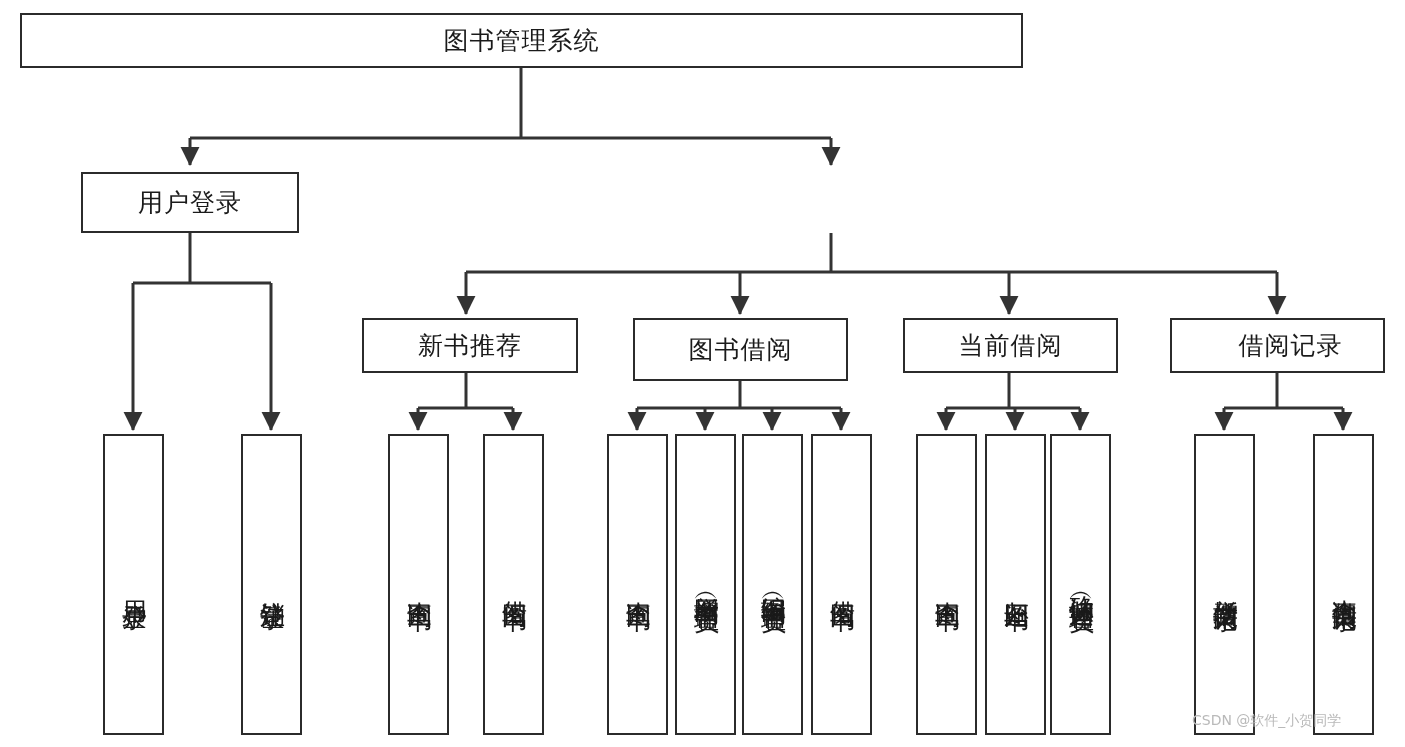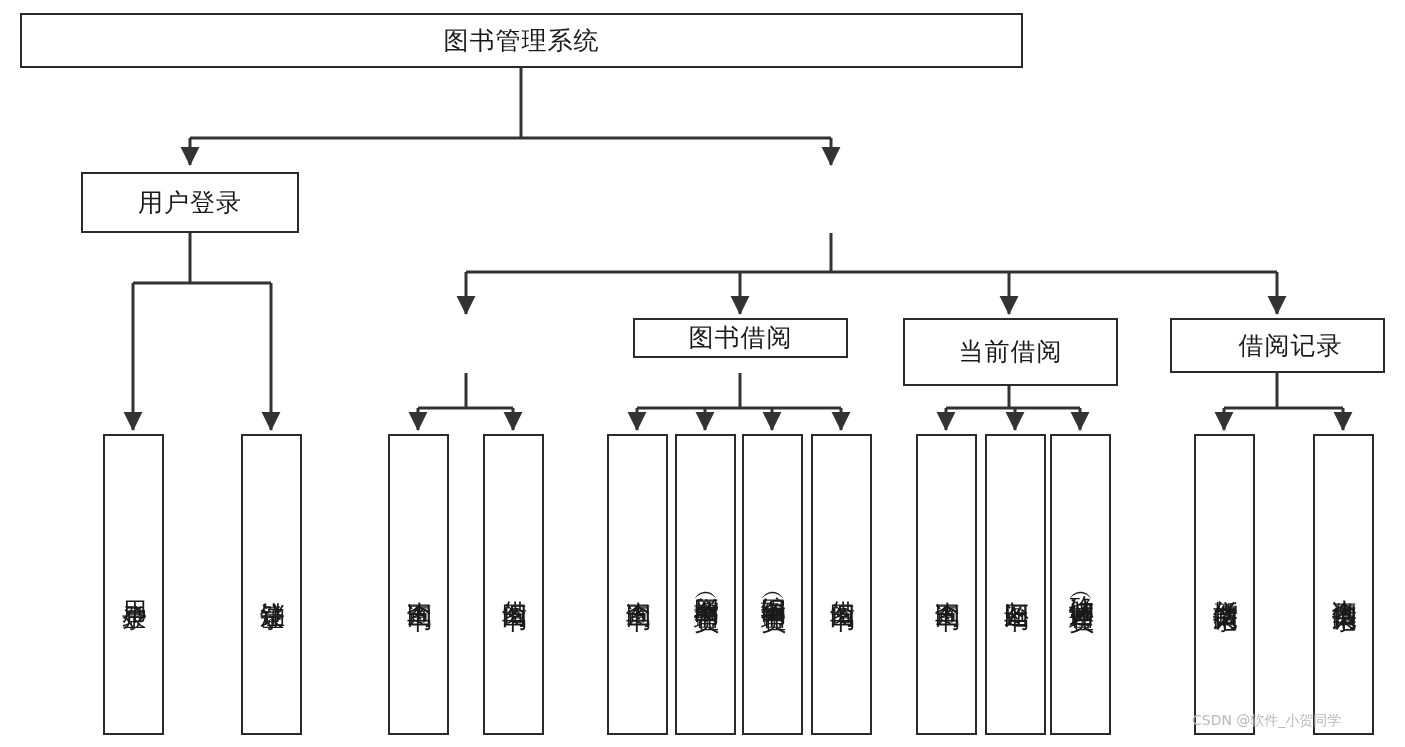--- a/index.html
+++ b/index.html
@@ -121,24 +121,27 @@
   </svg>
 
   <div class="node node-h" style="left:20px; top:13px; width:1003px; height:55px;">
     <span>图书管理系统</span>
   </div>
 
   <div class="node node-h" style="left:81px; top:172px; width:218px; height:61px;">
     <span>用户登录</span>
   </div>
 
-  <div class="node node-h" style="left:633px; top:318px; width:215px; height:40px;">
+  <div class="node node-h" style="left:362px; top:318px; width:216px; height:55px;">
+    <span>新书推荐</span>
+  </div>
+  <div class="node node-h" style="left:633px; top:318px; width:215px; height:63px;">
     <span>图书借阅</span>
   </div>
-  <div class="node node-h" style="left:903px; top:318px; width:215px; height:68px;text-align:center;">
+  <div class="node node-h" style="left:903px; top:318px; width:215px; height:55px;text-align:center;">
     <span>当前借阅</span>
   </div>
   <div class="node node-h" style="left:1170px; top:318px; width:215px; height:55px;padding-left:26px;">
     <span>借阅记录</span>
   </div>
 
   <div class="node node-v lvl3" style="left:103px; top:434px; width:61px; height:301px;">
     <span>用户登录</span>
   </div>
   <div class="node node-v lvl3" style="left:241px; top:434px; width:61px; height:301px;">

